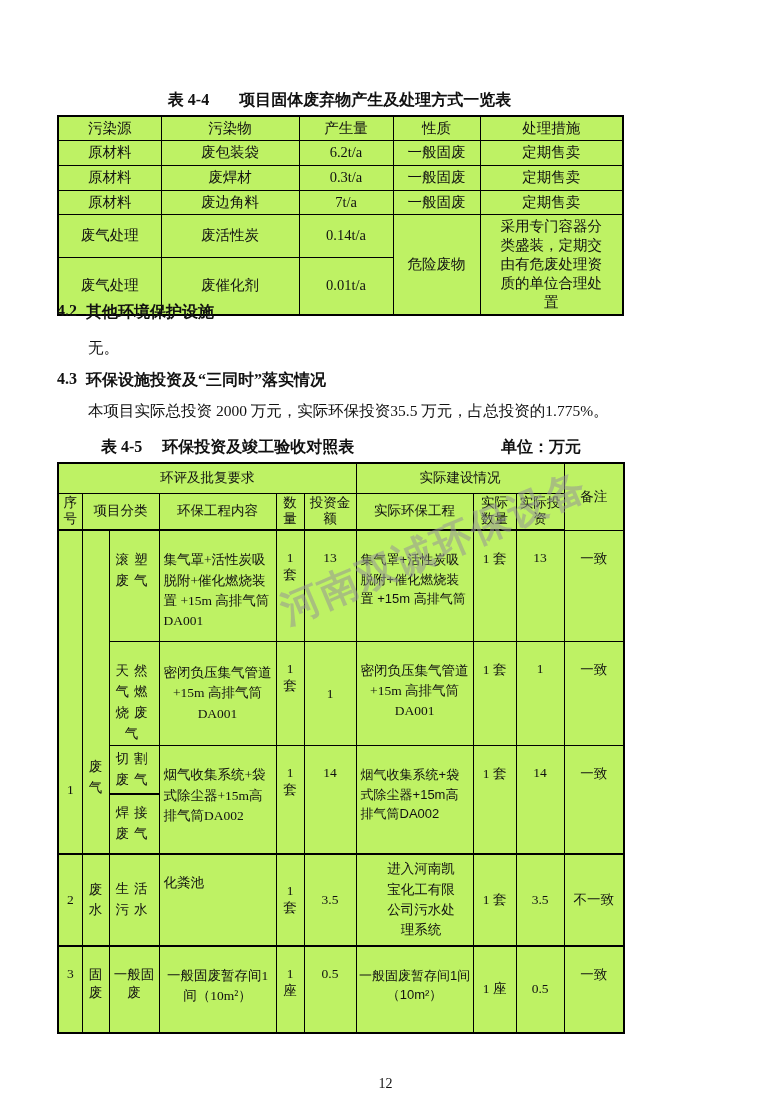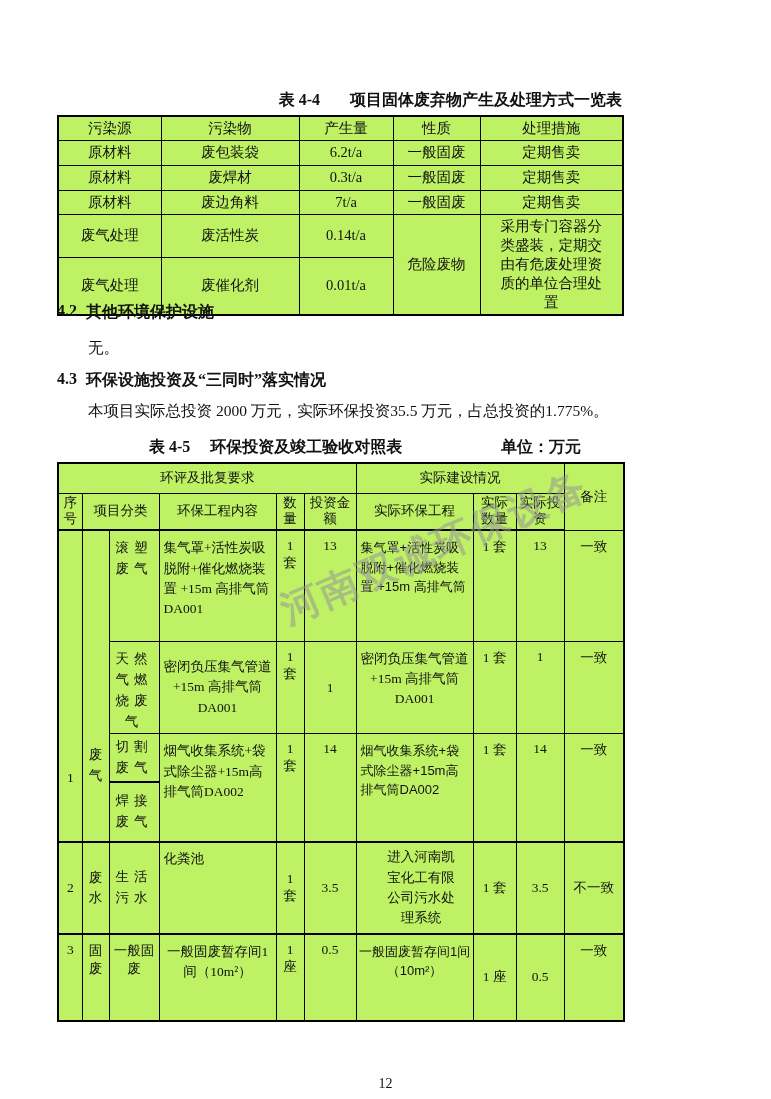--- a/index.html
+++ b/index.html
@@ -3,26 +3,26 @@
 <meta charset="utf-8">
 <style>
   html,body{margin:0;padding:0;background:#888;}
   .page{
     position:relative;width:771px;height:1099px;background:#ffffff;
     font-family:"Liberation Serif","DejaVu Serif",serif;color:#111;
     margin:0 auto;overflow:hidden;
   }
   
   .t44-caption{position:absolute;left:57px;top:90px;width:565px;display:flex;
-    justify-content:flex-end;gap:30px;font-size:16px;font-weight:bold;}
+    justify-content:center;gap:30px;font-size:16px;font-weight:bold;}
   .heading{position:absolute;left:57px;display:flex;gap:9px;font-size:16px;font-weight:bold;}
   .para{position:absolute;left:88px;font-size:15.5px;}
   .t45-caption{position:absolute;left:57px;top:437px;width:566px;display:flex;
     font-size:16px;font-weight:bold;}
-  .t45-caption .lbl{margin-left:92px;text-align:center;}
+  .t45-caption .lbl{margin-left:44px;text-align:center;}
   .t45-caption .ttl{margin-left:20px;}
   .t45-caption .unit{margin-left:auto;margin-right:42px;}
   
   table{border-collapse:collapse;table-layout:fixed;position:absolute;background:#bef264;}
   td,th{border:1px solid #000;text-align:center;vertical-align:middle;
     padding:1px 2px;font-weight:normal;overflow:hidden;}
   
   .t44{left:57px;top:115px;width:565px;border:2px solid #000;font-size:14.5px;}
   .t44 tr.h24{height:24px;}
   .t44 tr.r25{height:25px;}
@@ -37,21 +37,21 @@
   .t45 tr.hB th{border-bottom:2px solid #000;line-height:1.25;}
   .t45 tr.r1{height:111px;}
   .t45 tr.r2{height:92px;}
   .t45 tr.r3{height:48px;}
   .t45 tr.r4{height:60px;}
   .t45 tr.r5{height:92px;}
   .t45 tr.r6{height:87px;}
   .t45 tr.r5 > td{border-top:2px solid #000;}
   .t45 tr.r6 > td{border-top:2px solid #000;}
   .t45 td.left{text-align:left;padding-left:4px;}
-  .t45 td.top{vertical-align:top;padding-top:7px;}
+  .t45 td.top{vertical-align:top;padding-top:19px;}
   .t45 td.va-low{vertical-align:bottom;padding-bottom:55px;}
   .t45 td.sub{letter-spacing:5px;line-height:1.55;}
   .t45 td.thickb{border-bottom:2px solid #000;}
   .t45 td.sans{font-family:"Liberation Sans","DejaVu Sans",sans-serif;font-size:13px;}
   .t45 td.pad-wide{padding-left:30px;padding-right:17px;}
   .t45 td.lh{line-height:1.5;}
   
   .watermark{
     position:absolute;left:283px;top:585px;transform:rotate(-23deg);
     transform-origin:left center;font-size:39px;font-weight:bold;

